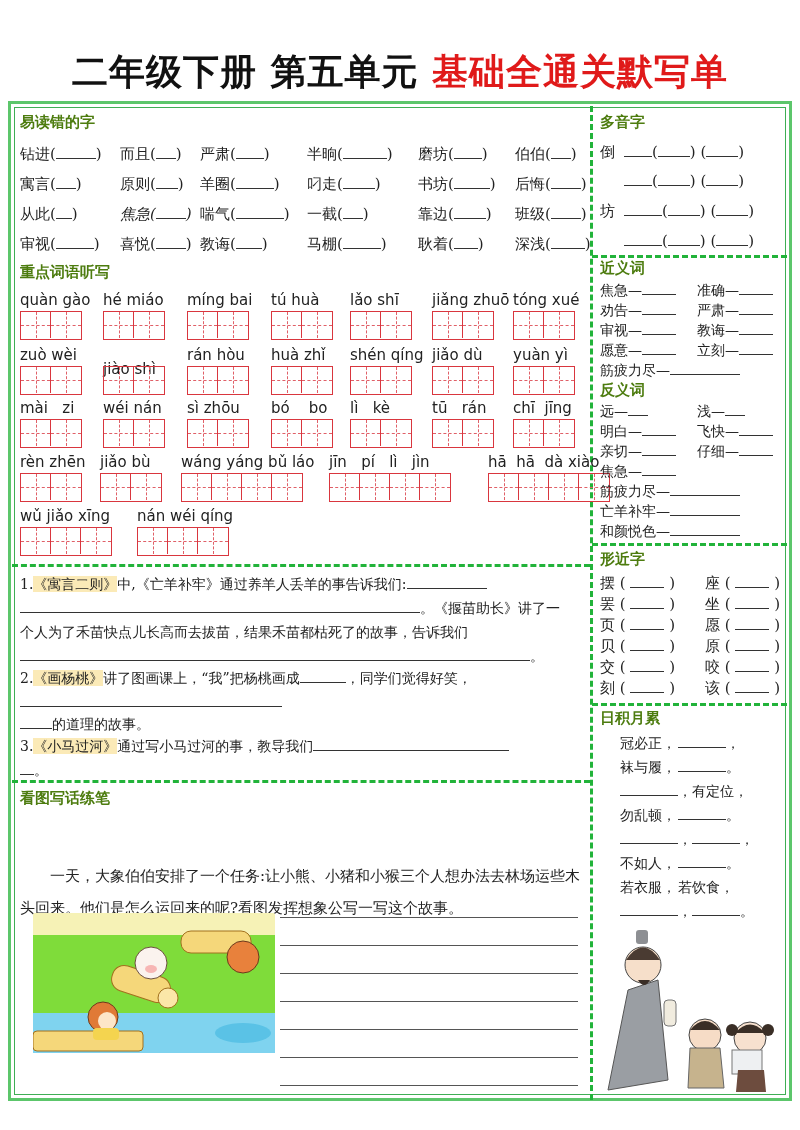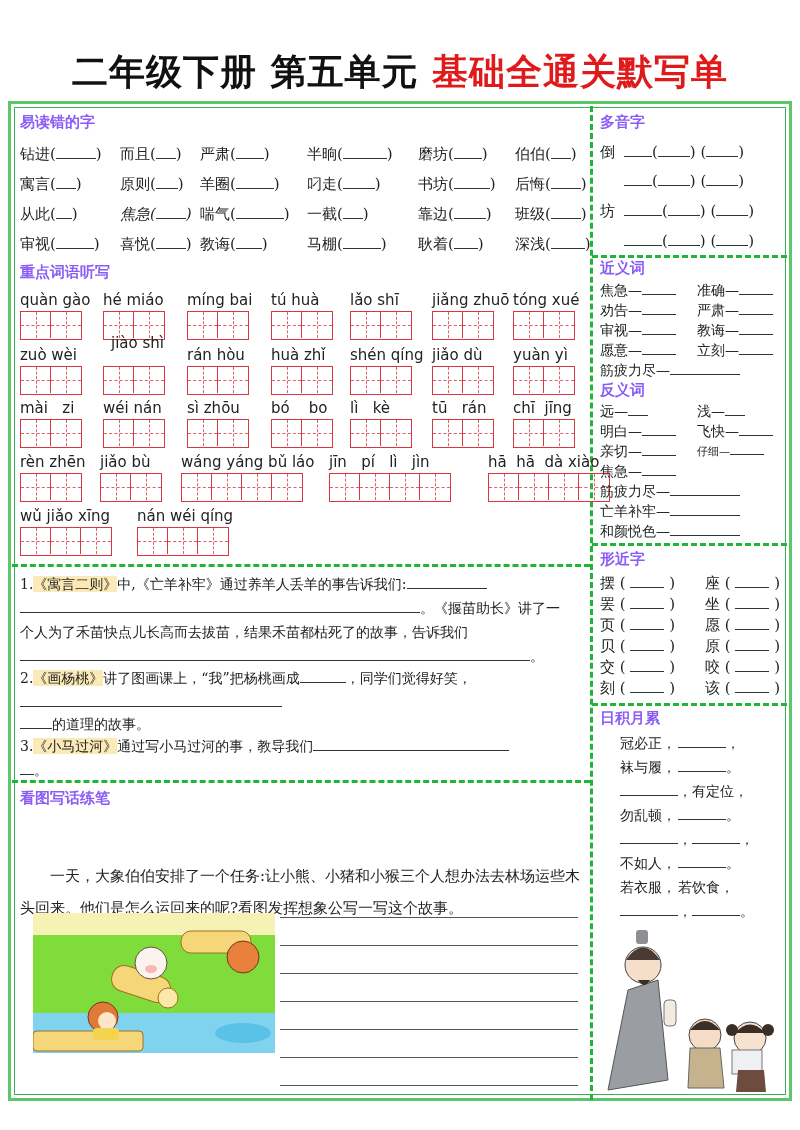--- a/index.html
+++ b/index.html
@@ -5,21 +5,21 @@
   * { box-sizing: border-box; margin: 0; padding: 0; }
   html, body { width: 800px; height: 1130px; background: #ffffff; overflow: hidden; }
   body { font-family: "DejaVu Serif", "Liberation Serif", serif; color: #222; position: relative; }
   .title { position: absolute; top: 48px; left: 0; width: 800px; text-align: center; font-size: 36px; font-weight: bold; letter-spacing: 1px; font-family: "DejaVu Serif", serif; }
   .title .black { color: #111; }
   .title .red { color: #e01a1a; }
   .frame { position: absolute; left: 8px; top: 101px; width: 784px; height: 1000px; border: 3px solid #5cc66b; }
   .frame-inner { position: absolute; left: 3px; top: 3px; right: 3px; bottom: 3px; border: 1px solid #3fae55; }
   .dash-v { position: absolute; border-left: 3px dashed #22b33a; }
   .dash-h { position: absolute; border-top: 3px dashed #22b33a; }
-  .sec-title { font-family: "DejaVu Sans", sans-serif; color: #8b5cf6; font-size: 15px; font-weight: bold; position: absolute; }
+  .sec-title { font-family: "DejaVu Sans", sans-serif; color: #4d7c0f; font-size: 15px; font-weight: bold; position: absolute; }
   .item { position: absolute; font-size: 15px; white-space: nowrap; }
   .blank { display: inline-block; border-bottom: 1px solid #333; height: 14px; vertical-align: baseline; }
   .pinyin { position: absolute; font-family: "DejaVu Sans", sans-serif; font-size: 15px; white-space: nowrap; color: #222; }
   .grid { position: absolute; display: flex; height: 29px; border: 1.5px solid #d9363e; }
   .cell { width: 30px; height: 26px; border-right: 1.5px solid #d9363e; position: relative; }
   .cell:last-child { border-right: none; }
   .cell::before { content: ""; position: absolute; left: 0; right: 0; top: 50%; border-top: 1px dashed #e06068; }
   .cell::after { content: ""; position: absolute; top: 0; bottom: 0; left: 50%; border-left: 1px dashed #e06068; }
   .para { position: absolute; font-size: 14px; line-height: 22px; }
   .hl { background: #fbeab7; }
@@ -106,21 +106,21 @@
     <div class="pinyin" style="left: 513px; top: 291px; white-space: pre;">tóng xué</div>
     <div class="grid" style="left: 513px; top: 311px;">
       <div class="cell"></div>
       <div class="cell"></div>
     </div>
     <div class="pinyin" style="left: 20px; top: 346px; white-space: pre;">zuò wèi</div>
     <div class="grid" style="left: 20px; top: 366px;">
       <div class="cell"></div>
       <div class="cell"></div>
     </div>
-    <div class="pinyin" style="left: 103px; top: 334px; white-space: pre; margin-left: 8px;">jiào shì</div>
+    <div class="pinyin" style="left: 103px; top: 360px; white-space: pre;">jiào shì</div>
     <div class="grid" style="left: 103px; top: 366px;">
       <div class="cell"></div>
       <div class="cell"></div>
     </div>
     <div class="pinyin" style="left: 187px; top: 346px; white-space: pre;">rán hòu</div>
     <div class="grid" style="left: 187px; top: 366px;">
       <div class="cell"></div>
       <div class="cell"></div>
     </div>
     <div class="pinyin" style="left: 271px; top: 346px; white-space: pre;">huà zhǐ</div>
@@ -243,21 +243,21 @@
     <div class="item" style="left: 697px; top: 342px; font-size: 14px;"><span>立刻—</span><span class="blank" style="width: 34px; height: 12px;"></span></div>
     <div class="item" style="left: 600px; top: 362px; font-size: 14px;"><span>筋疲力尽—</span><span class="blank" style="width: 70px; height: 12px;"></span></div>
   </div>
 <div id="ant">
   <div class="sec-title" style="left:600px; top:381px;">反义词</div>
 <div class="item" style="left: 600px; top: 403px; font-size: 14px;"><span>远—</span><span class="blank" style="width: 20px; height: 12px;"></span></div>
     <div class="item" style="left: 697px; top: 403px; font-size: 14px;"><span>浅—</span><span class="blank" style="width: 20px; height: 12px;"></span></div>
     <div class="item" style="left: 600px; top: 423px; font-size: 14px;"><span>明白—</span><span class="blank" style="width: 34px; height: 12px;"></span></div>
     <div class="item" style="left: 697px; top: 423px; font-size: 14px;"><span>飞快—</span><span class="blank" style="width: 34px; height: 12px;"></span></div>
     <div class="item" style="left: 600px; top: 443px; font-size: 14px;"><span>亲切—</span><span class="blank" style="width: 34px; height: 12px;"></span></div>
-    <div class="item" style="left: 697px; top: 443px; font-size: 11px;"><span>仔细—</span><span class="blank" style="width: 34px; height: 12px;"></span></div>
+    <div class="item" style="left: 697px; top: 443px; font-size: 14px;"><span>仔细—</span><span class="blank" style="width: 34px; height: 12px;"></span></div>
     <div class="item" style="left: 600px; top: 463px; font-size: 14px;"><span>焦急—</span><span class="blank" style="width: 34px; height: 12px;"></span></div>
     <div class="item" style="left: 600px; top: 483px; font-size: 14px;"><span>筋疲力尽—</span><span class="blank" style="width: 70px; height: 12px;"></span></div>
     <div class="item" style="left: 600px; top: 503px; font-size: 14px;"><span>亡羊补牢—</span><span class="blank" style="width: 70px; height: 12px;"></span></div>
     <div class="item" style="left: 600px; top: 523px; font-size: 14px;"><span>和颜悦色—</span><span class="blank" style="width: 70px; height: 12px;"></span></div>
   </div>
 
 <div>
   <div class="para" style="left:20px; top:573px; width:566px;">
     <span>1.</span><span class="hl">《寓言二则》</span><span>中,《亡羊补牢》通过养羊人丢羊的事告诉我们:</span><span class="blank" style="width:80px;"></span>
   </div>

